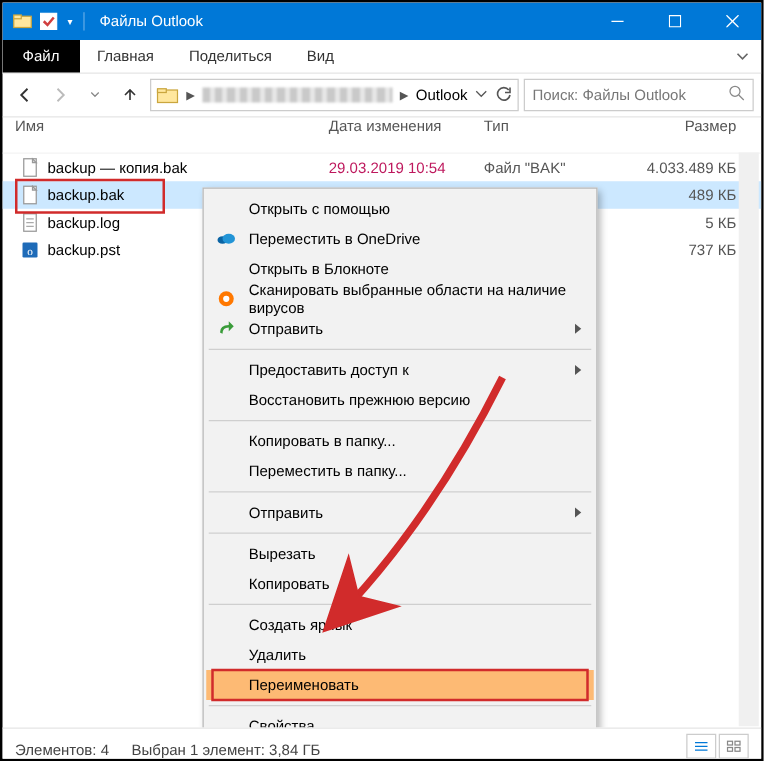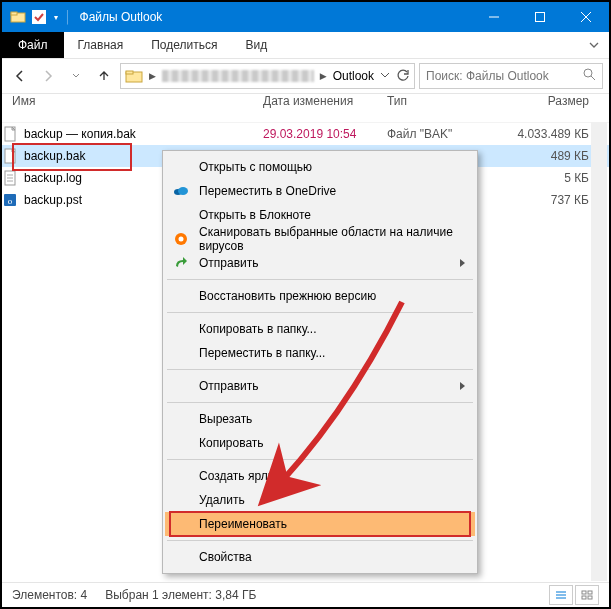--- a/index.html
+++ b/index.html
@@ -27,41 +27,41 @@
   .addr .tri{color:#555;font-size:9px}
   .searchbox{width:170px;height:24px;border:1px solid #ccc;display:flex;align-items:center;padding:0 6px;color:#777;gap:6px}
   
   .cols{height:28px;display:flex;align-items:flex-start;padding-left:10px;color:#555;font-size:12px;border-bottom:1px solid #f3f3f3}
   .c-name{flex:1}
   .c-date{width:124px}
   .c-type{width:112px}
   .c-size{width:90px;text-align:right;padding-right:20px}
   
   .files{position:relative}
-  .row{height:22px;display:flex;align-items:center;}
+  .row{height:22px;display:flex;align-items:center;padding-left:14px}
   .row.selected{background:#cce8ff}
   .ficon{width:16px;height:16px;flex:none;margin-right:6px}
   .fname{flex:1;white-space:nowrap;overflow:hidden}
   .fdate{width:124px;color:#be185d;font-size:12px}
   .ftype{width:112px;color:#555;font-size:12px}
   .fsize{width:90px;text-align:right;padding-right:20px;color:#555;font-size:12px}
   
   .redbox{position:absolute;border:2px solid #d12b2b;pointer-events:none}
   
   .ctx{position:absolute;left:160px;top:148px;width:310px;background:#f2f2f2;border:1px solid #b9b9b9;box-shadow:3px 3px 6px rgba(0,0,0,0.3);padding:4px 2px}
   .ctx .item{height:24px;display:flex;align-items:center;padding-left:34px;padding-right:20px;position:relative;color:#000;font-size:12px}
   .ctx .item.bold{font-weight:400}
   .ctx .item.sub::after{content:"";position:absolute;right:10px;top:50%;transform:translateY(-50%);border-left:5px solid #555;border-top:4px solid transparent;border-bottom:4px solid transparent}
   .ctx hr{border:none;border-top:1px solid #cfcfcf;margin:4px 2px}
   .ctx .micon{position:absolute;left:8px;width:16px;height:16px;display:flex;align-items:center;justify-content:center}
   .ctx .hl{background:#fdba74}
   
   .arrow{position:absolute;pointer-events:none}
   
-  .status{position:absolute;left:0;right:0;bottom:0;height:24px;border-top:1px solid #e5e5e5;display:flex;align-items:center;padding:0 10px;gap:18px;color:#444;font-size:12px;background:#fff}
+  .status{position:absolute;left:0;right:0;bottom:0;height:24px;border-top:1px solid #e5e5e5;display:flex;align-items:flex-end;padding:0 10px;gap:18px;color:#444;font-size:12px;background:#fff}
   .status .views{margin-left:auto;display:flex;gap:2px}
   .status .vbtn{width:22px;height:18px;border:1px solid #ccc;display:flex;align-items:center;justify-content:center;background:#fff}
   
   .vscroll{position:absolute;right:2px;top:120px;bottom:26px;width:16px;background:#f0f0f0}
   .redbox-inner{position:absolute;border:2px solid #d12b2b;pointer-events:none}
   .drop{font-size:8px;color:#fff;margin-left:2px}
 </style>
 </head>
 <body>
 
@@ -249,20 +249,23 @@
     </div>
     <div class="item sub">
       <span class="micon">
           <svg width="14" height="14">
             <path d="M2 10 Q2 4 9 4 L9 1 L13 5 L9 9 L9 6 Q4 6 4 11" fill="#3a9c3a"></path>
           </svg>
         </span>
       <span>Отправить</span>
     </div>
     <hr>
+    <div class="item sub">
+        <span>Предоставить доступ к</span>
+      </div>
     <div class="item">
         <span>Восстановить прежнюю версию</span>
       </div>
     <hr>
     <div class="item">
         <span>Копировать в папку...</span>
       </div>
     <div class="item">
         <span>Переместить в папку...</span>
       </div>

